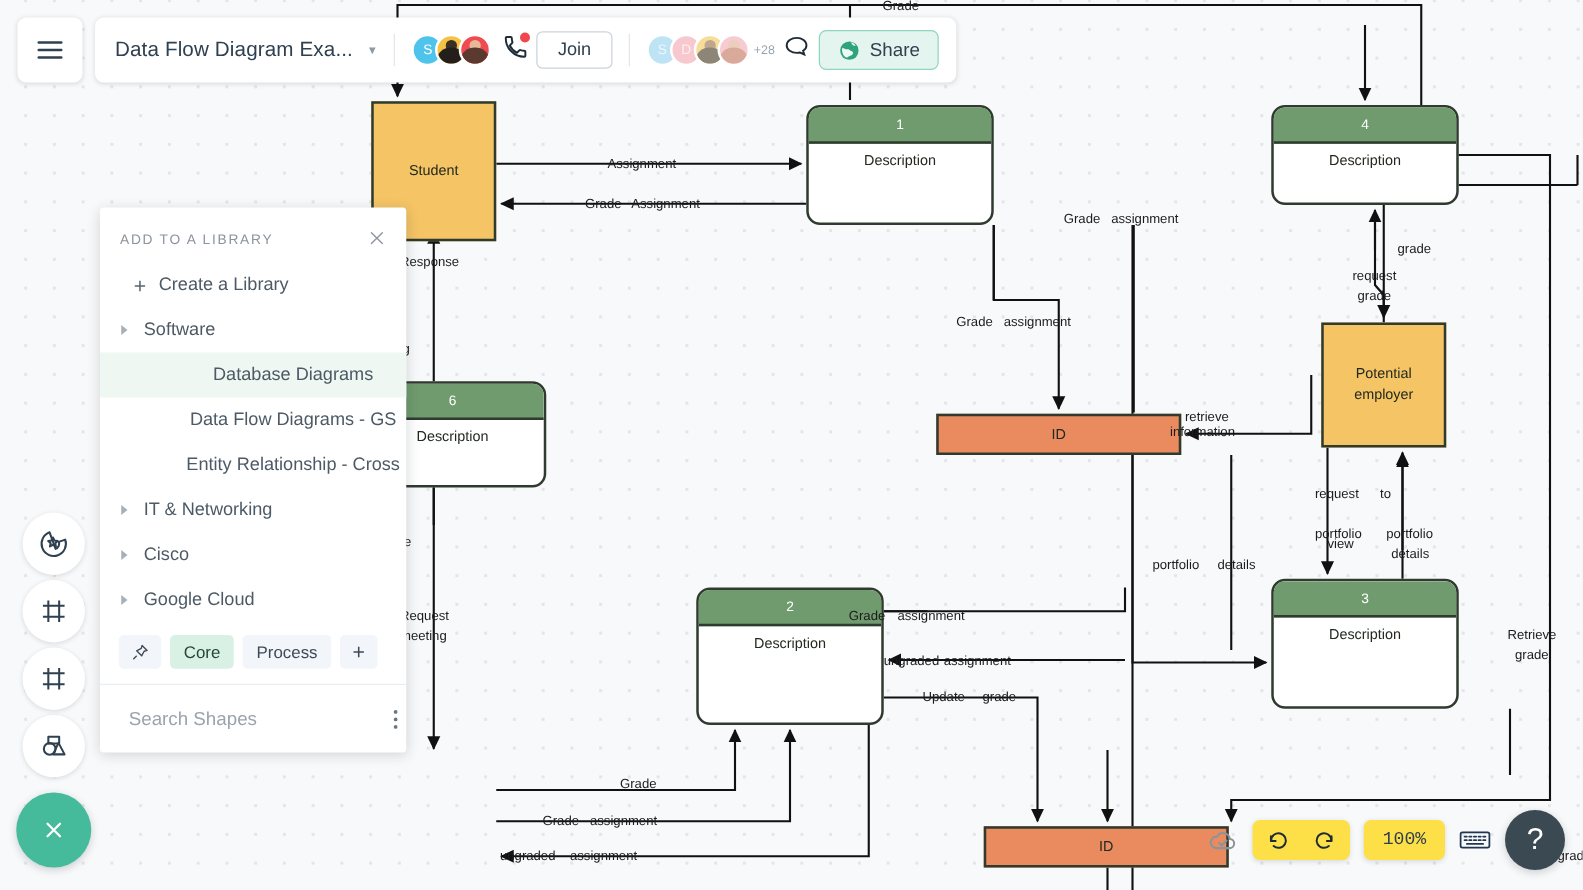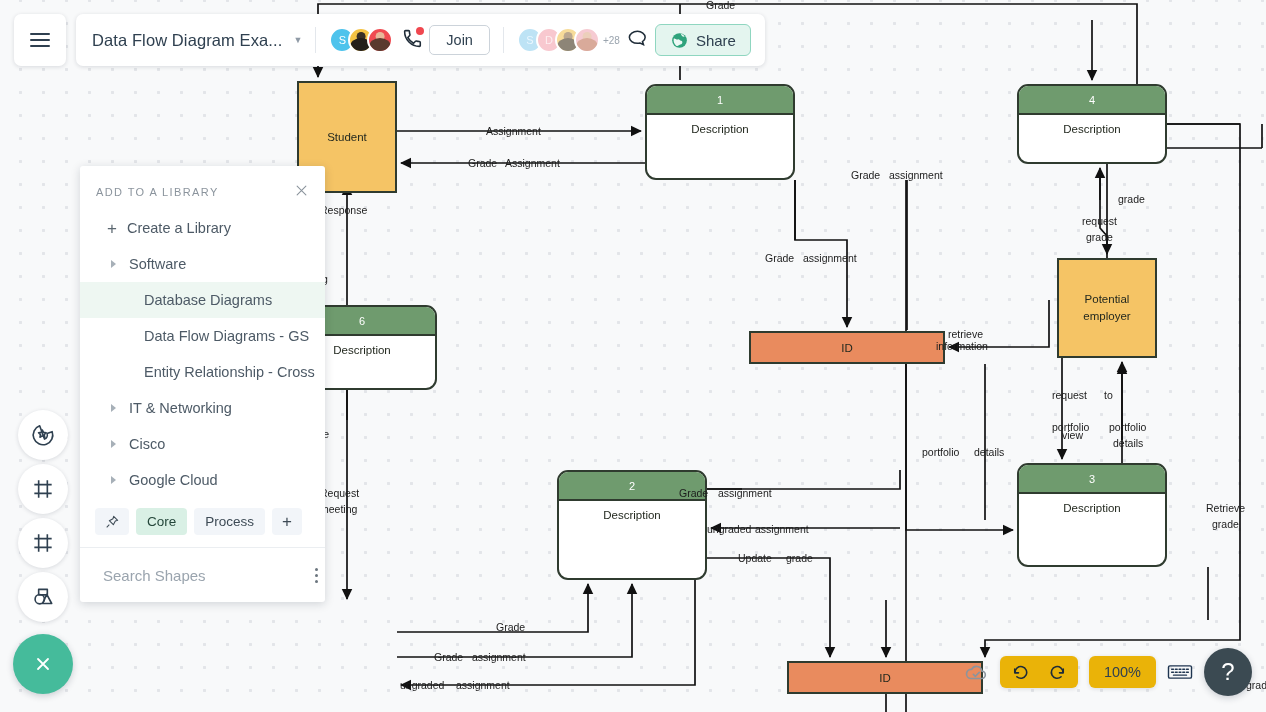--- a/index.html
+++ b/index.html
@@ -97,38 +97,38 @@
               display: flex; align-items: center; justify-content: center; cursor: pointer; }
   #fab { width: 60px; height: 60px; border-radius: 50%; background: #45bb9b; margin-top: 8px; margin-left: -5px;
          display: flex; align-items: center; justify-content: center; box-shadow: 0 2px 7px rgba(20,30,50,.2); cursor: pointer; }
 
   
   #libpanel { position: absolute; left: 80px; top: 166px; width: 245px; background: #fff;
               box-shadow: 0 2px 10px rgba(20,30,50,.17); border-radius: 3px; z-index: 45; }
   #lib-head { display: flex; align-items: center; justify-content: space-between; padding: 17px 16px 9px 16px; }
   #lib-title { font-size: 11px; letter-spacing: 1.4px; color: #8b949d; }
   #lib-close { color: #8b949d; font-size: 17px; cursor: pointer; line-height: 1; }
-  .lib-row { display: flex; align-items: center; height: 36px; font-size: 14.5px; color: #4d5a66; cursor: pointer; padding-left: 31px; }
-  .lib-row.sub { padding-left: 64px; }
+  .lib-row { display: flex; align-items: center; height: 36px; font-size: 14.5px; color: #4d5a66; cursor: pointer; padding-left: 17px; }
+  .lib-row.sub { padding-left: 64px; justify-content: center; }
   .lib-row.sel { background: #eef7f2; }
   .caret { width: 0; height: 0; border-left: 5px solid #a7b0b8; border-top: 4px solid transparent; border-bottom: 4px solid transparent; margin-right: 13px; }
   .plusmark { font-size: 17px; color: #5b6770; margin-right: 10px; line-height: 1; }
   #lib-tools { display: flex; align-items: center; gap: 7px; padding: 10px 15px 12px 15px; border-bottom: 1px solid #ebeef1; }
   .chip { height: 27px; border-radius: 4px; background: #f2f5f9; display: flex; align-items: center; justify-content: center;
           padding: 0 11px; font-size: 13.5px; color: #3d4a55; cursor: pointer; }
   .chip.active { background: #d9f0e5; color: #24463a; }
   #lib-search { display: flex; align-items: center; height: 54px; padding: 0 14px; gap: 9px; }
   #lib-search-input { flex: 1; border: none; outline: none; font-size: 15px; color: #333; font-family: "Liberation Sans", sans-serif; background: transparent; }
   #lib-search-input::placeholder { color: #9aa4ae; }
   #lib-kebab { display: flex; flex-direction: column; gap: 3px; cursor: pointer; padding: 4px; }
   #lib-kebab i { width: 3px; height: 3px; border-radius: 50%; background: #6b757e; display: block; }
 
   
   #botbar { position: absolute; right: 14px; bottom: 16px; display: flex; align-items: center; gap: 11px; z-index: 40; }
-  .bb-card { background: #eab308; border-radius: 6px; box-shadow: 0 1px 4px rgba(20,30,50,.13); height: 32px; display: flex; align-items: center; }
+  .bb-card { background: #fde047; border-radius: 6px; box-shadow: 0 1px 4px rgba(20,30,50,.13); height: 32px; display: flex; align-items: center; font-family: Liberation Mono, monospace; }
   #undoredo { padding: 0 11px; gap: 16px; cursor: pointer; }
   #zoom { padding: 0 15px; font-size: 14.5px; color: #2f4050; cursor: pointer; }
   #help { width: 48px; height: 48px; border-radius: 50%; background: #3b4a52; color: #fff; font-size: 24px;
           display: flex; align-items: center; justify-content: center; cursor: pointer; box-shadow: 0 2px 7px rgba(20,30,50,.2); }
   .plainicon { cursor: pointer; display: flex; align-items: center; }
 </style>
 </head>
 <body>
 
 <div id="app">

